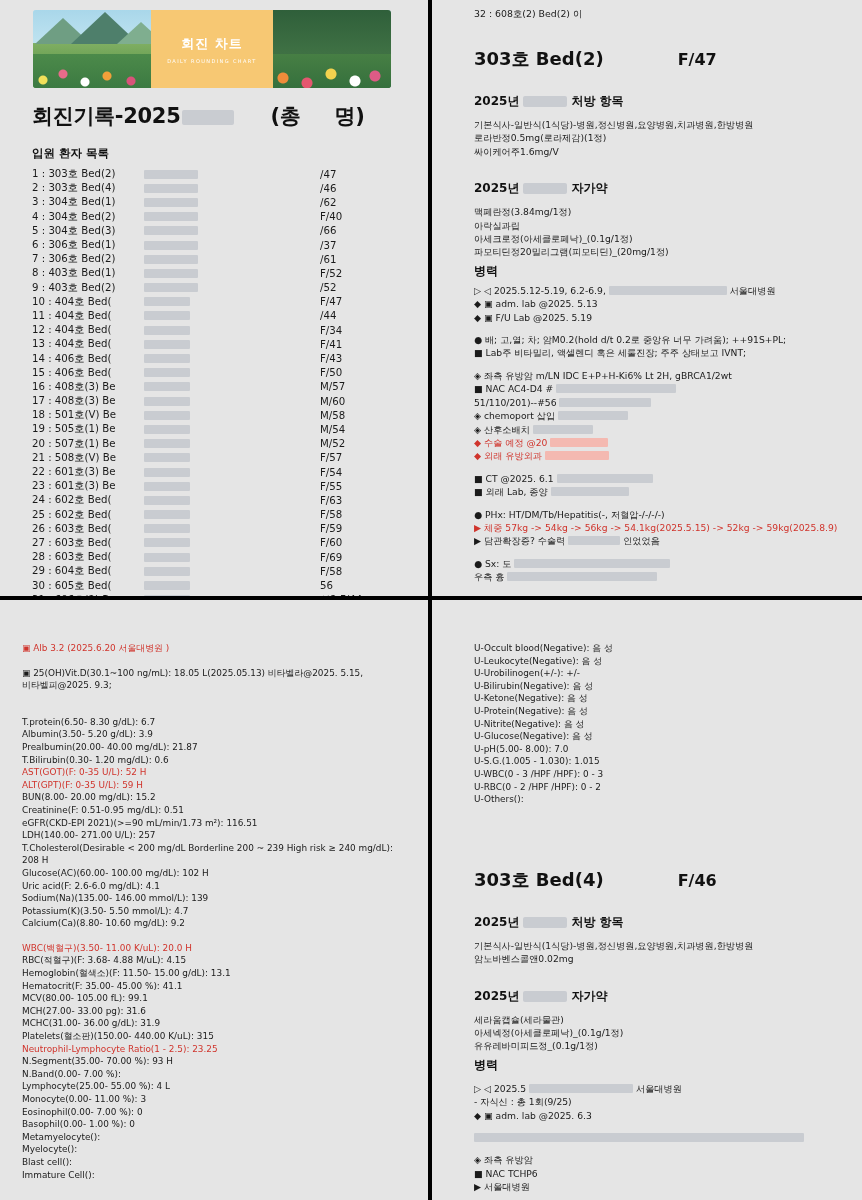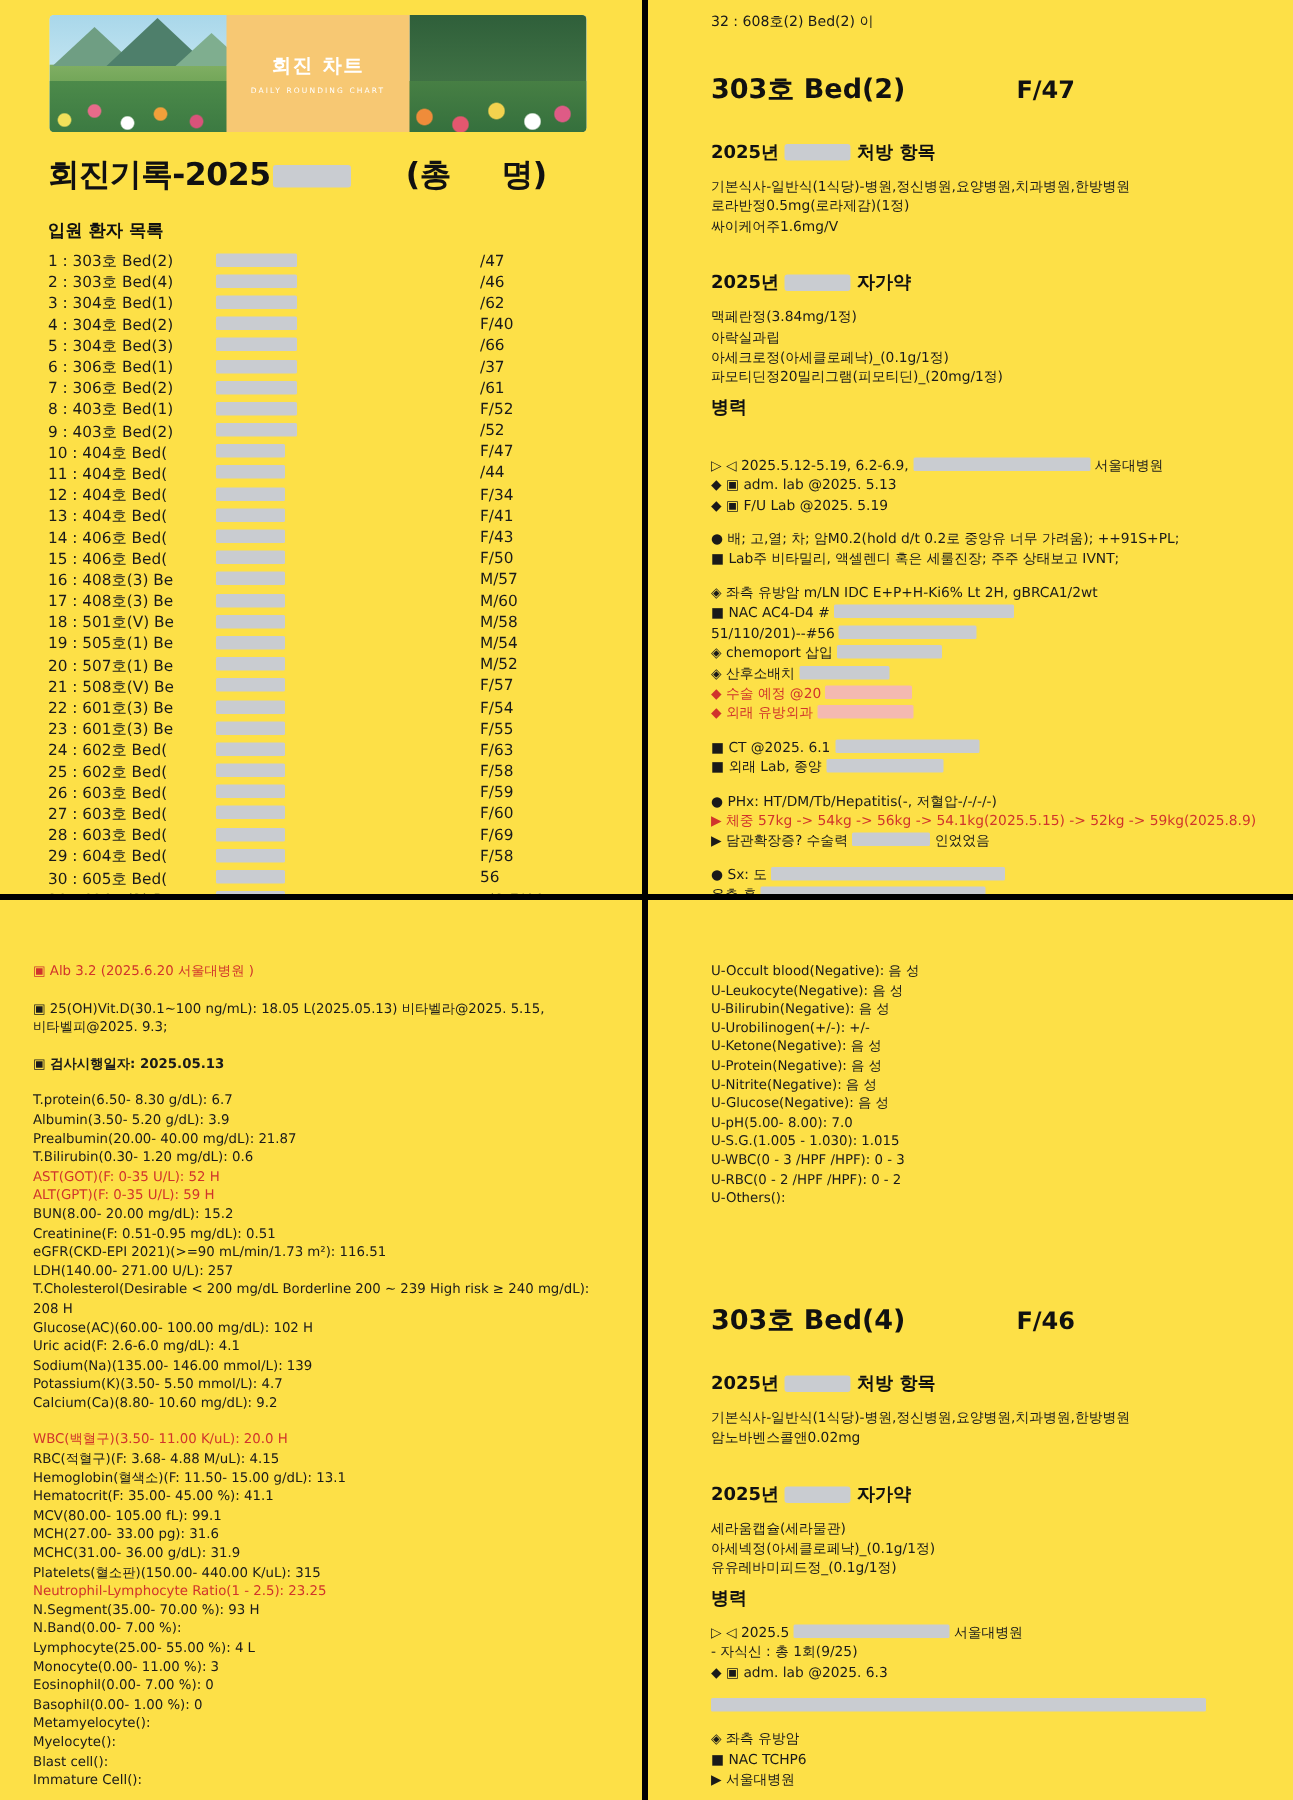--- a/index.html
+++ b/index.html
@@ -9,21 +9,21 @@
     font-family: "DejaVu Sans", "Liberation Sans", sans-serif;
   }
   .page {
     position: relative;
     width: 862px; height: 1200px;
     background: #000;
     overflow: hidden;
   }
   .quad {
     position: absolute;
-    background: #fde047;
+    background: #e5e5e5;
     overflow: hidden;
   }
   .q-tl { left: 0;   top: 0;   width: 428px; height: 596px; }
   .q-tr { left: 432px; top: 0; width: 430px; height: 596px; }
   .q-bl { left: 0;   top: 600px; width: 428px; height: 600px; }
   .q-br { left: 432px; top: 600px; width: 435px; height: 600px; }
 
   .inner { padding: 10px 22px 6px 28px; }
 
   
@@ -357,21 +357,21 @@
       </div>
       <div style="margin-top:8px;" id="a-self">
           <div class="body-line">맥페란정(3.84mg/1정)</div>
           <div class="body-line">아락실과립</div>
           <div class="body-line">아세크로정(아세클로페낙)_(0.1g/1정)</div>
           <div class="body-line">파모티딘정20밀리그램(피모티딘)_(20mg/1정)</div>
         </div>
 
       <div class="hx-title">병력</div>
 
-      <div style="margin-top:24px;">
+      <div style="margin-top:4px;">
         <div class="body-line">
           <span>▷ ◁ 2025.5.12-5.19, 6.2-6.9,</span>
           <span class="graybar" style="width:118px;"></span>
           <span>서울대병원</span>
         </div>
         <div class="body-line">◆ ▣ adm. lab @2025. 5.13</div>
         <div class="body-line">◆ ▣ F/U Lab @2025. 5.19</div>
         <div class="sec-gap"></div>
         <div class="body-line">● 배; 고,열; 차; 암M0.2(hold d/t 0.2로 중앙유 너무 가려움); ++91S+PL;</div>
         <div class="body-line">■ Lab주 비타밀리, 액셀렌디 혹은 세룰진장; 주주 상태보고 IVNT;</div>
@@ -432,21 +432,20 @@
     </div>
   </div>
 
   <div class="quad q-bl">
     <div class="inner" style="padding-left:22px; padding-right:14px; padding-top:42px;">
       <div class="lab-line red">▣ Alb 3.2 (2025.6.20 서울대병원 )</div>
       <div class="spacer-12"></div>
       <div class="lab-line">▣ 25(OH)Vit.D(30.1~100 ng/mL): 18.05 L(2025.05.13) 비타벨라@2025. 5.15,</div>
       <div class="lab-line">비타벨피@2025. 9.3;</div>
       <div class="spacer-12"></div>
-      <div class="lab-line bold">▣ 검사시행일자: 2025.05.13</div>
       <div class="spacer-12"></div>
       <div id="lab-chem">
           <div class="lab-line">T.protein(6.50- 8.30 g/dL): 6.7</div>
           <div class="lab-line">Albumin(3.50- 5.20 g/dL): 3.9</div>
           <div class="lab-line">Prealbumin(20.00- 40.00 mg/dL): 21.87</div>
           <div class="lab-line">T.Bilirubin(0.30- 1.20 mg/dL): 0.6</div>
           <div class="lab-line red">AST(GOT)(F: 0-35 U/L): 52 H</div>
           <div class="lab-line red">ALT(GPT)(F: 0-35 U/L): 59 H</div>
           <div class="lab-line">BUN(8.00- 20.00 mg/dL): 15.2</div>
           <div class="lab-line">Creatinine(F: 0.51-0.95 mg/dL): 0.51</div>
@@ -484,22 +483,22 @@
         </div>
 
     </div>
   </div>
 
   <div class="quad q-br">
     <div class="inner" style="padding-left:42px; padding-right:18px; padding-top:42px;">
       <div id="lab-urine">
           <div class="lab-line">U-Occult blood(Negative): 음 성</div>
           <div class="lab-line">U-Leukocyte(Negative): 음 성</div>
+          <div class="lab-line">U-Urobilinogen(+/-): +/-</div>
           <div class="lab-line">U-Bilirubin(Negative): 음 성</div>
-          <div class="lab-line">U-Urobilinogen(+/-): +/-</div>
           <div class="lab-line">U-Ketone(Negative): 음 성</div>
           <div class="lab-line">U-Protein(Negative): 음 성</div>
           <div class="lab-line">U-Nitrite(Negative): 음 성</div>
           <div class="lab-line">U-Glucose(Negative): 음 성</div>
           <div class="lab-line">U-pH(5.00- 8.00): 7.0</div>
           <div class="lab-line">U-S.G.(1.005  - 1.030): 1.015</div>
           <div class="lab-line">U-WBC(0 - 3 /HPF /HPF): 0 - 3</div>
           <div class="lab-line">U-RBC(0 - 2 /HPF /HPF): 0 - 2</div>
           <div class="lab-line">U-Others():</div>
         </div>

